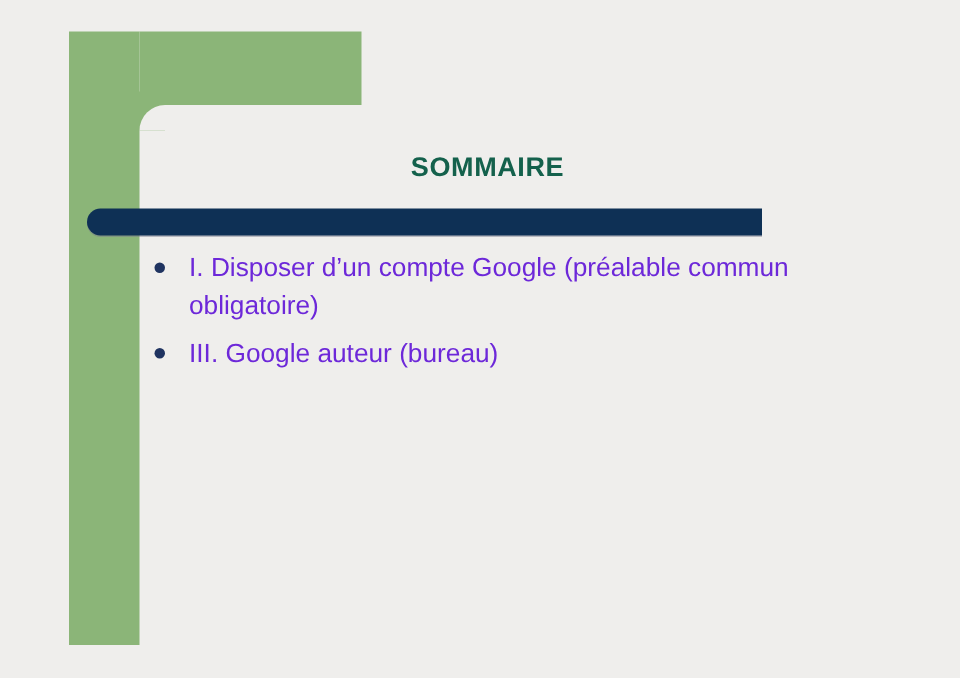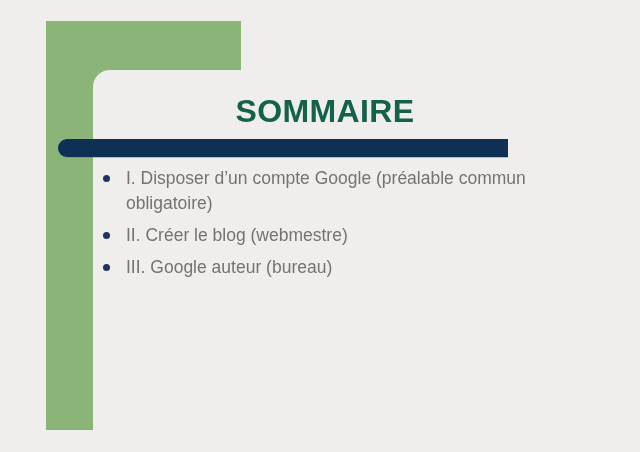--- a/index.html
+++ b/index.html
@@ -68,21 +68,21 @@
     border-top-left-radius: 17px;
   }
 
   
   #title {
     position: absolute;
     left: 130px;
     top: 96px;
     width: 390px;
     text-align: center;
-    font-size: 32px;
+    font-size: 18px;
     font-weight: bold;
     color: #14614c;
     letter-spacing: 0.4px;
     line-height: 30px;
     white-space: nowrap;
   }
 
   
   #rule-bar {
     position: absolute;
@@ -107,21 +107,21 @@
     margin: 0;
     padding: 0;
     list-style: none;
   }
   .bullet-item {
     position: relative;
     padding-left: 26px;
     margin: 0 0 7px 0;
     font-size: 17.5px;
     line-height: 25px;
-    color: #737373;
+    color: #6d28d9;
   }
   .bullet-dot {
     position: absolute;
     left: 3px;
     top: 9px;
     width: 7px;
     height: 7px;
     border-radius: 50%;
     background: #1f3360;
   }
@@ -144,21 +144,17 @@
 
   <div id="rule-bar"></div>
 
   <ul id="bullet-list">
     <li class="bullet-item">
       <span class="bullet-dot"></span>
       <span class="bullet-text">I. Disposer d’un compte Google (préalable commun obligatoire)</span>
     </li>
     <li class="bullet-item">
       <span class="bullet-dot"></span>
-      <span class="bullet-text">II. Créer le blog (webmestre)</span>
-    </li>
-    <li class="bullet-item">
-      <span class="bullet-dot"></span>
       <span class="bullet-text">III. Google auteur (bureau)</span>
     </li>
   </ul>
 
 </div>
 
 </body></html>

